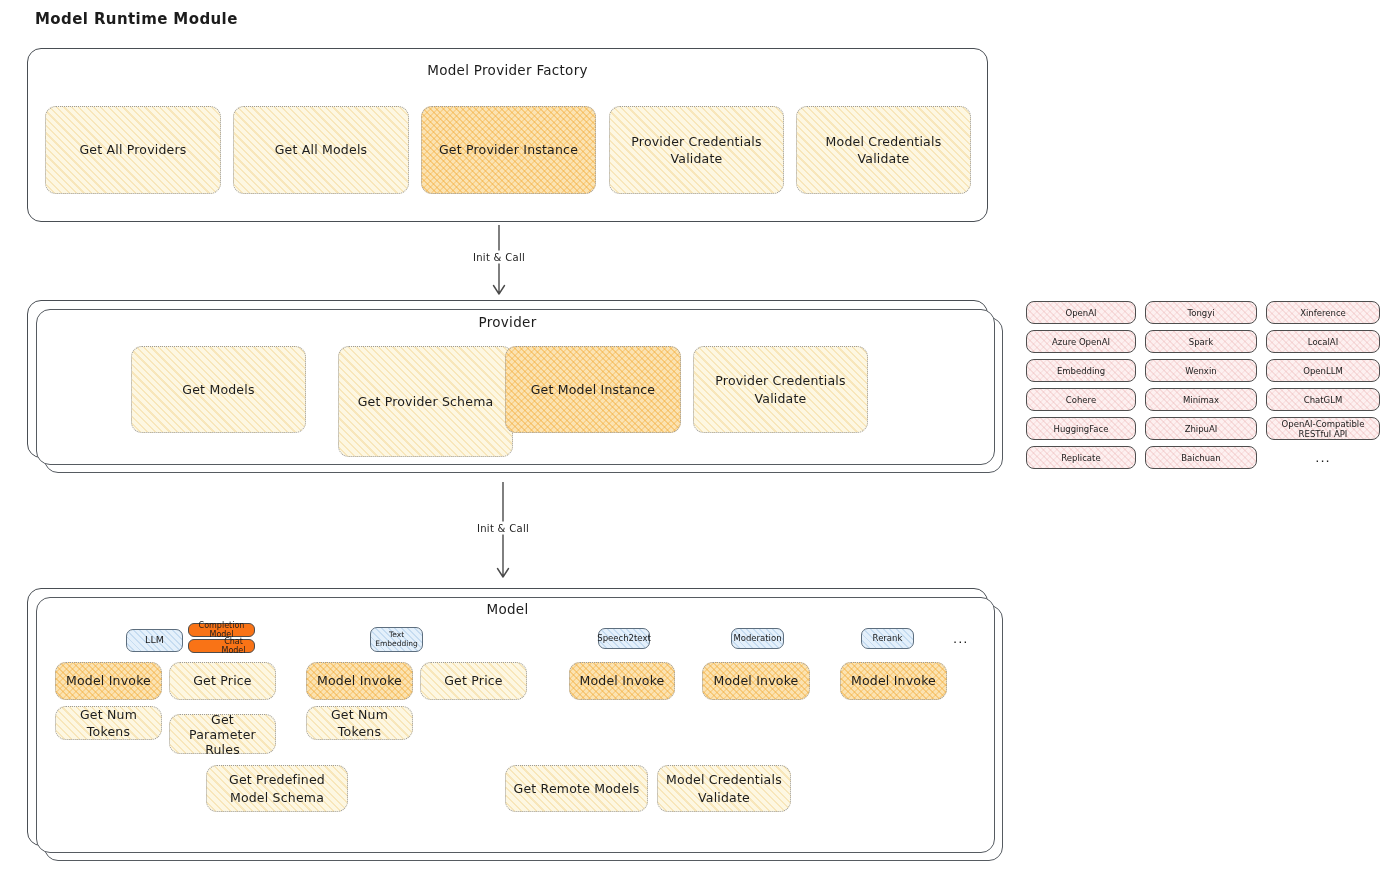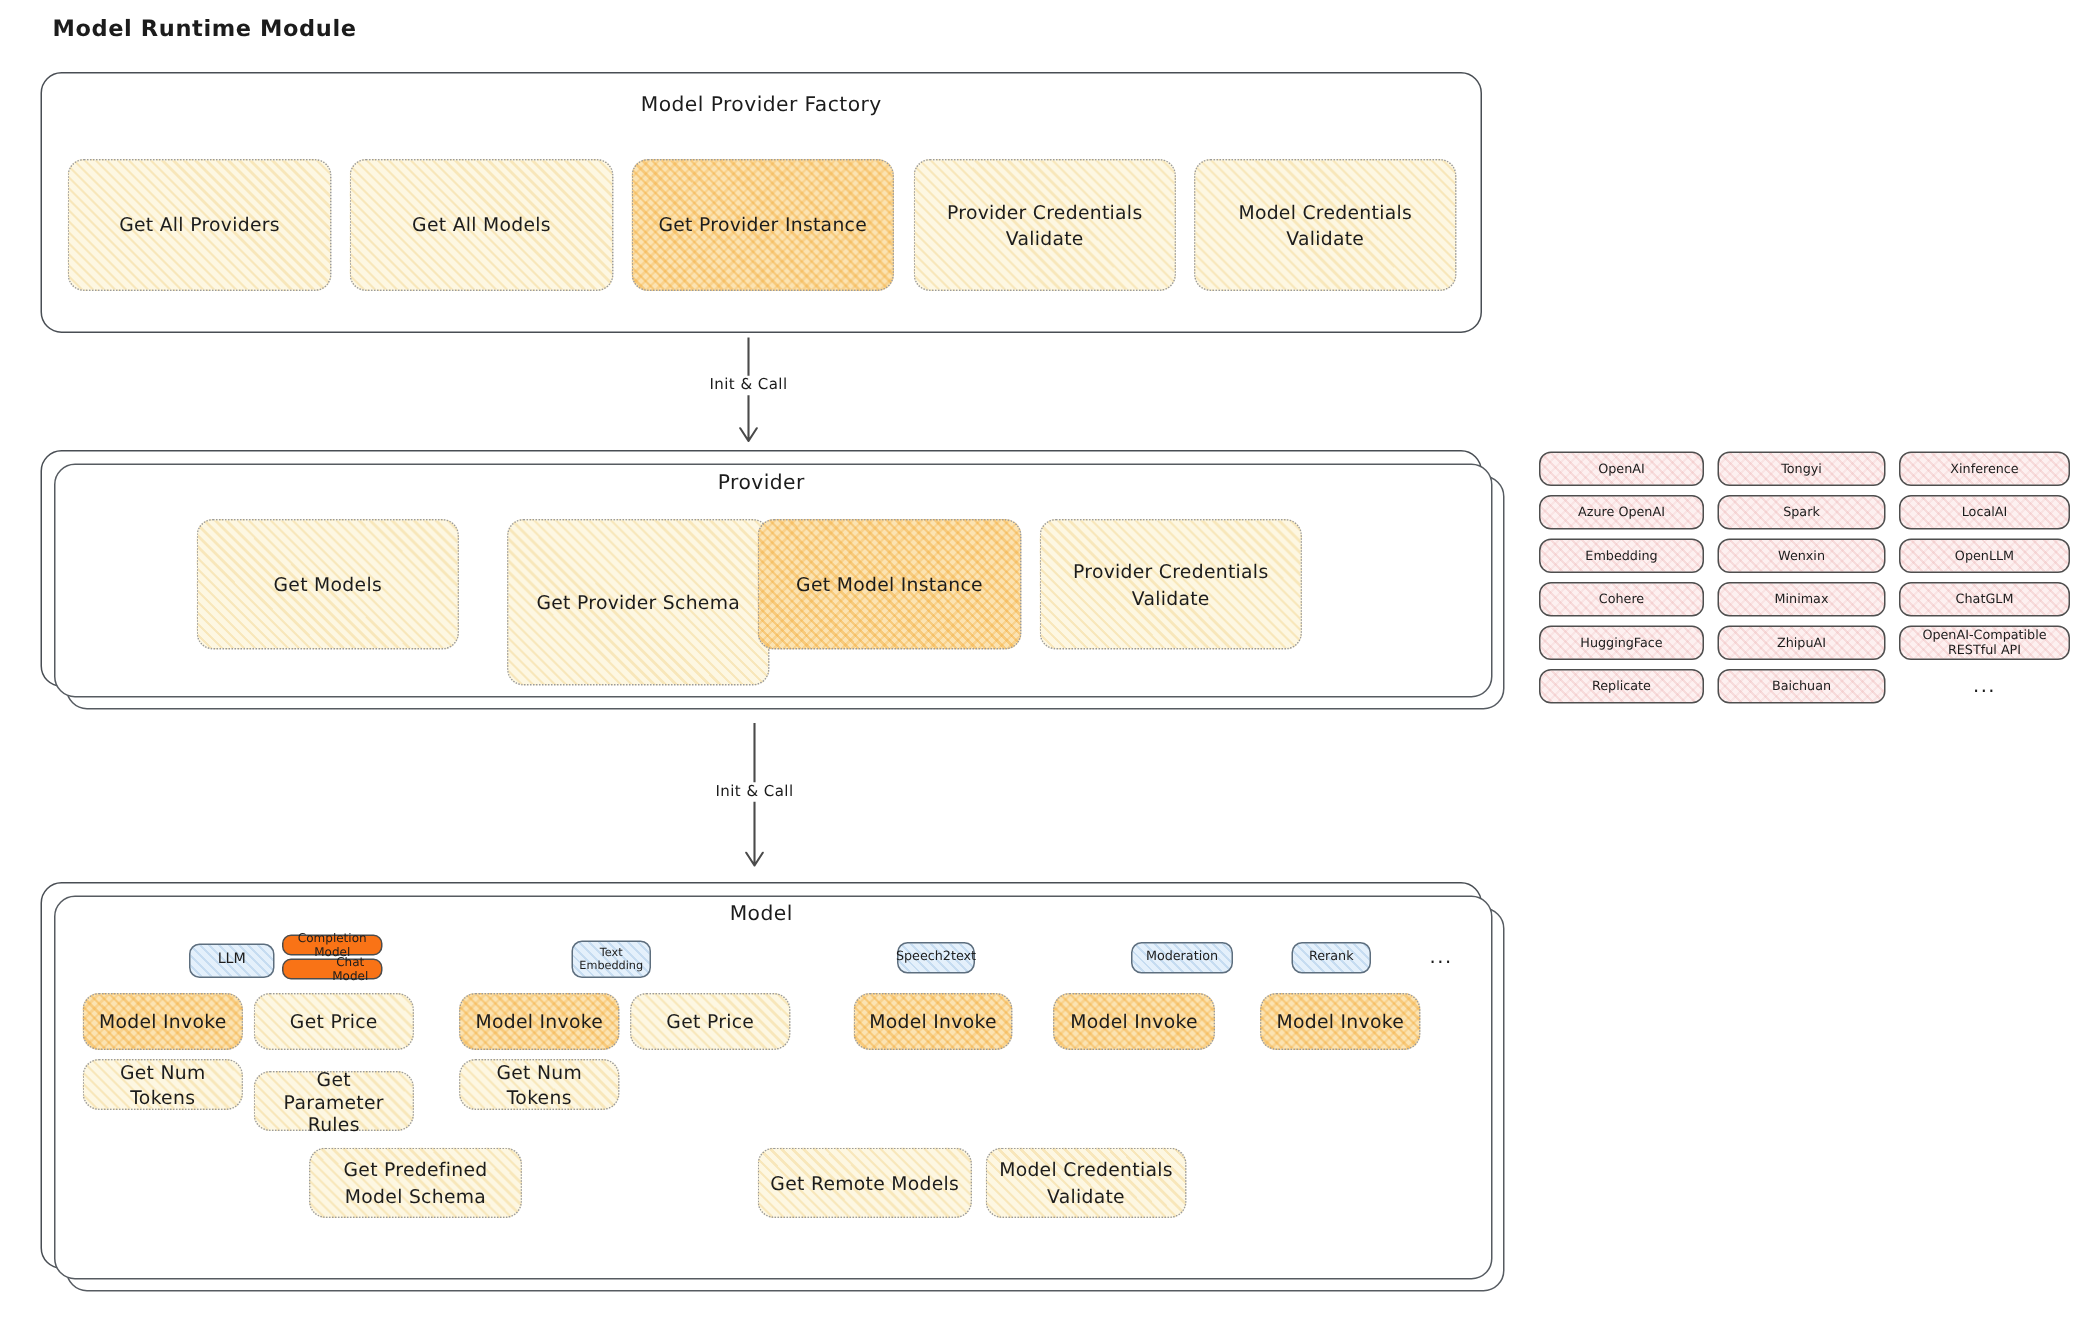--- a/index.html
+++ b/index.html
@@ -94,23 +94,23 @@
     <path d="M8 0 L8 94 M2.5 86.5 L8 95 L13.5 86.5" fill="none" stroke="#4a4a4a" stroke-width="1.4" stroke-linecap="round" stroke-linejoin="round"></path>
   </svg>
   <div class="arrow-label" style="left:503px;top:528px;">Init &amp; Call</div>
 
   <div class="container stack" style="left:27px;top:588px;width:959px;height:256px;">
     <div class="container-title" style="top:12px;">Model</div>
 
     <div class="tag-blue" style="left:98px;top:40px;width:57px;height:23px;font-size:9.5px;">LLM</div>
     <div class="tag-white" style="left:160px;top:34px;width:67px;height:14px;">Completion Model</div>
     <div class="tag-white" style="left:160px;top:50px;width:67px;height:14px;padding-left:24px;">Chat Model</div>
-    <div class="tag-blue" style="left:353px;top:38px;width:53px;height:25px;font-size:7.5px;text-align:center;">Text Embedding</div>
+    <div class="tag-blue" style="left:342px;top:38px;width:53px;height:25px;font-size:7.5px;text-align:center;">Text Embedding</div>
     <div class="tag-blue" style="left:570px;top:39px;width:52px;height:21px;">Speech2text</div>
-    <div class="tag-blue" style="left:703px;top:39px;width:68px;height:21px;margin-left:23px;">Moderation</div>
+    <div class="tag-blue" style="left:703px;top:39px;width:53px;height:21px;">Moderation</div>
     <div class="tag-blue" style="left:833px;top:39px;width:53px;height:21px;">Rerank</div>
     <div class="more-text" style="left:925px;top:42px;">...</div>
 
     <div class="ybox hl" style="left:27px;top:73px;width:107px;height:38px;">Model Invoke</div>
     <div class="ybox" style="left:141px;top:73px;width:107px;height:38px;">Get Price</div>
     <div class="ybox hl" style="left:278px;top:73px;width:107px;height:38px;">Model Invoke</div>
     <div class="ybox" style="left:392px;top:73px;width:107px;height:38px;">Get Price</div>
     <div class="ybox hl" style="left:541px;top:73px;width:106px;height:38px;">Model Invoke</div>
     <div class="ybox hl" style="left:674px;top:73px;width:108px;height:38px;">Model Invoke</div>
     <div class="ybox hl" style="left:812px;top:73px;width:107px;height:38px;">Model Invoke</div>

